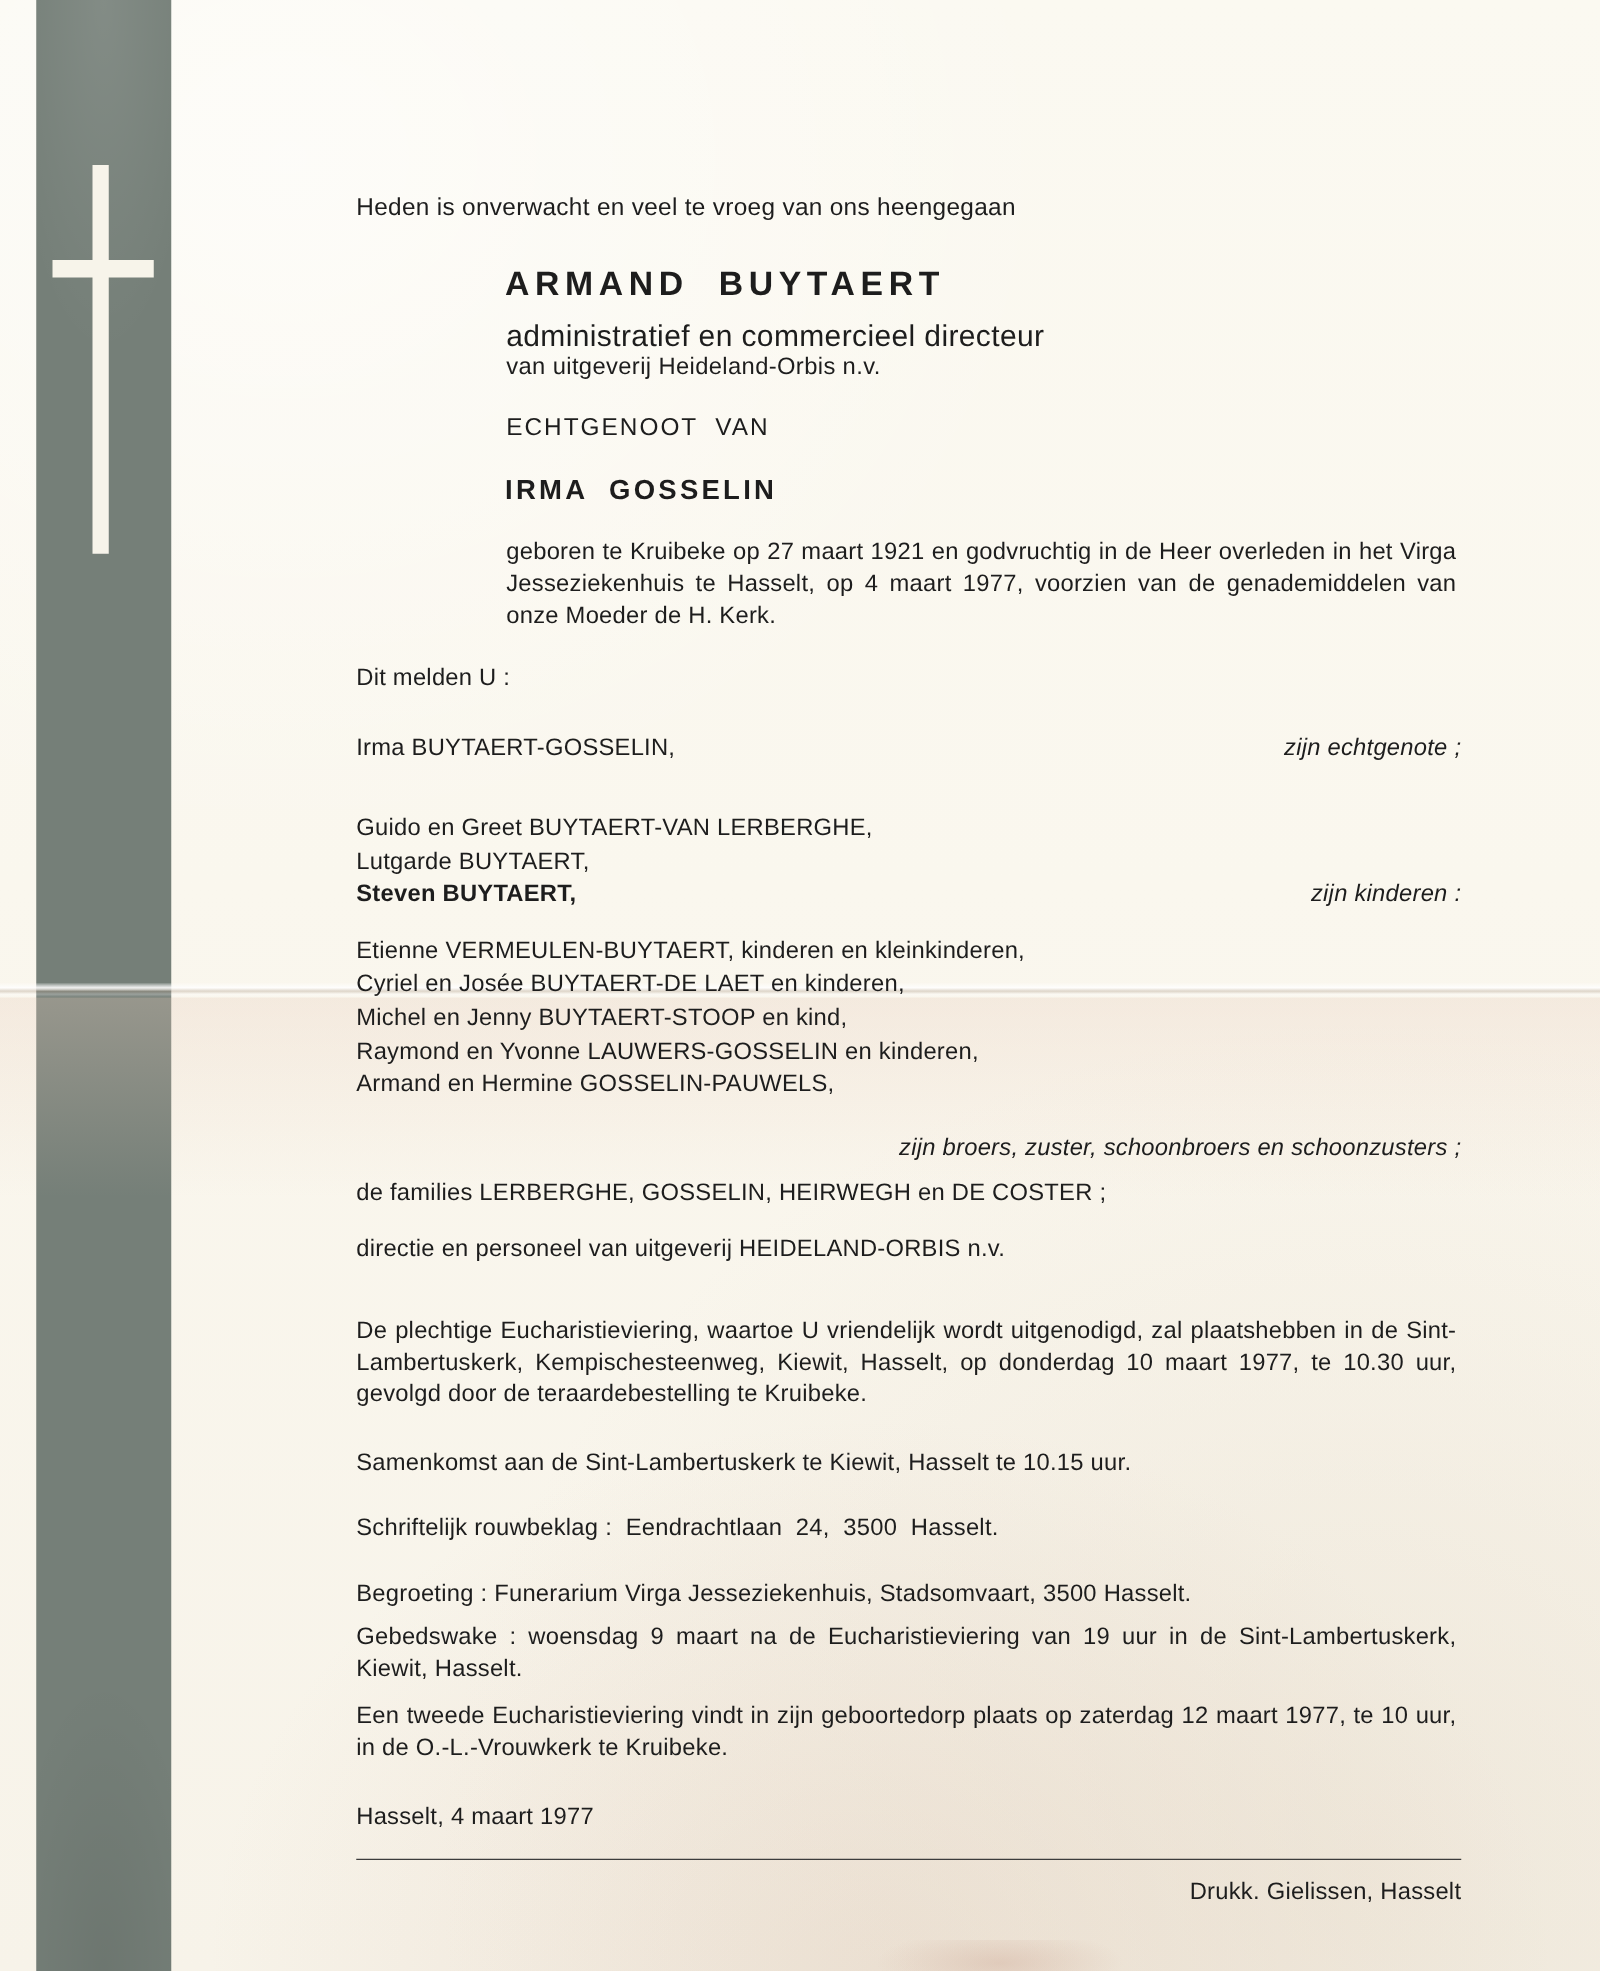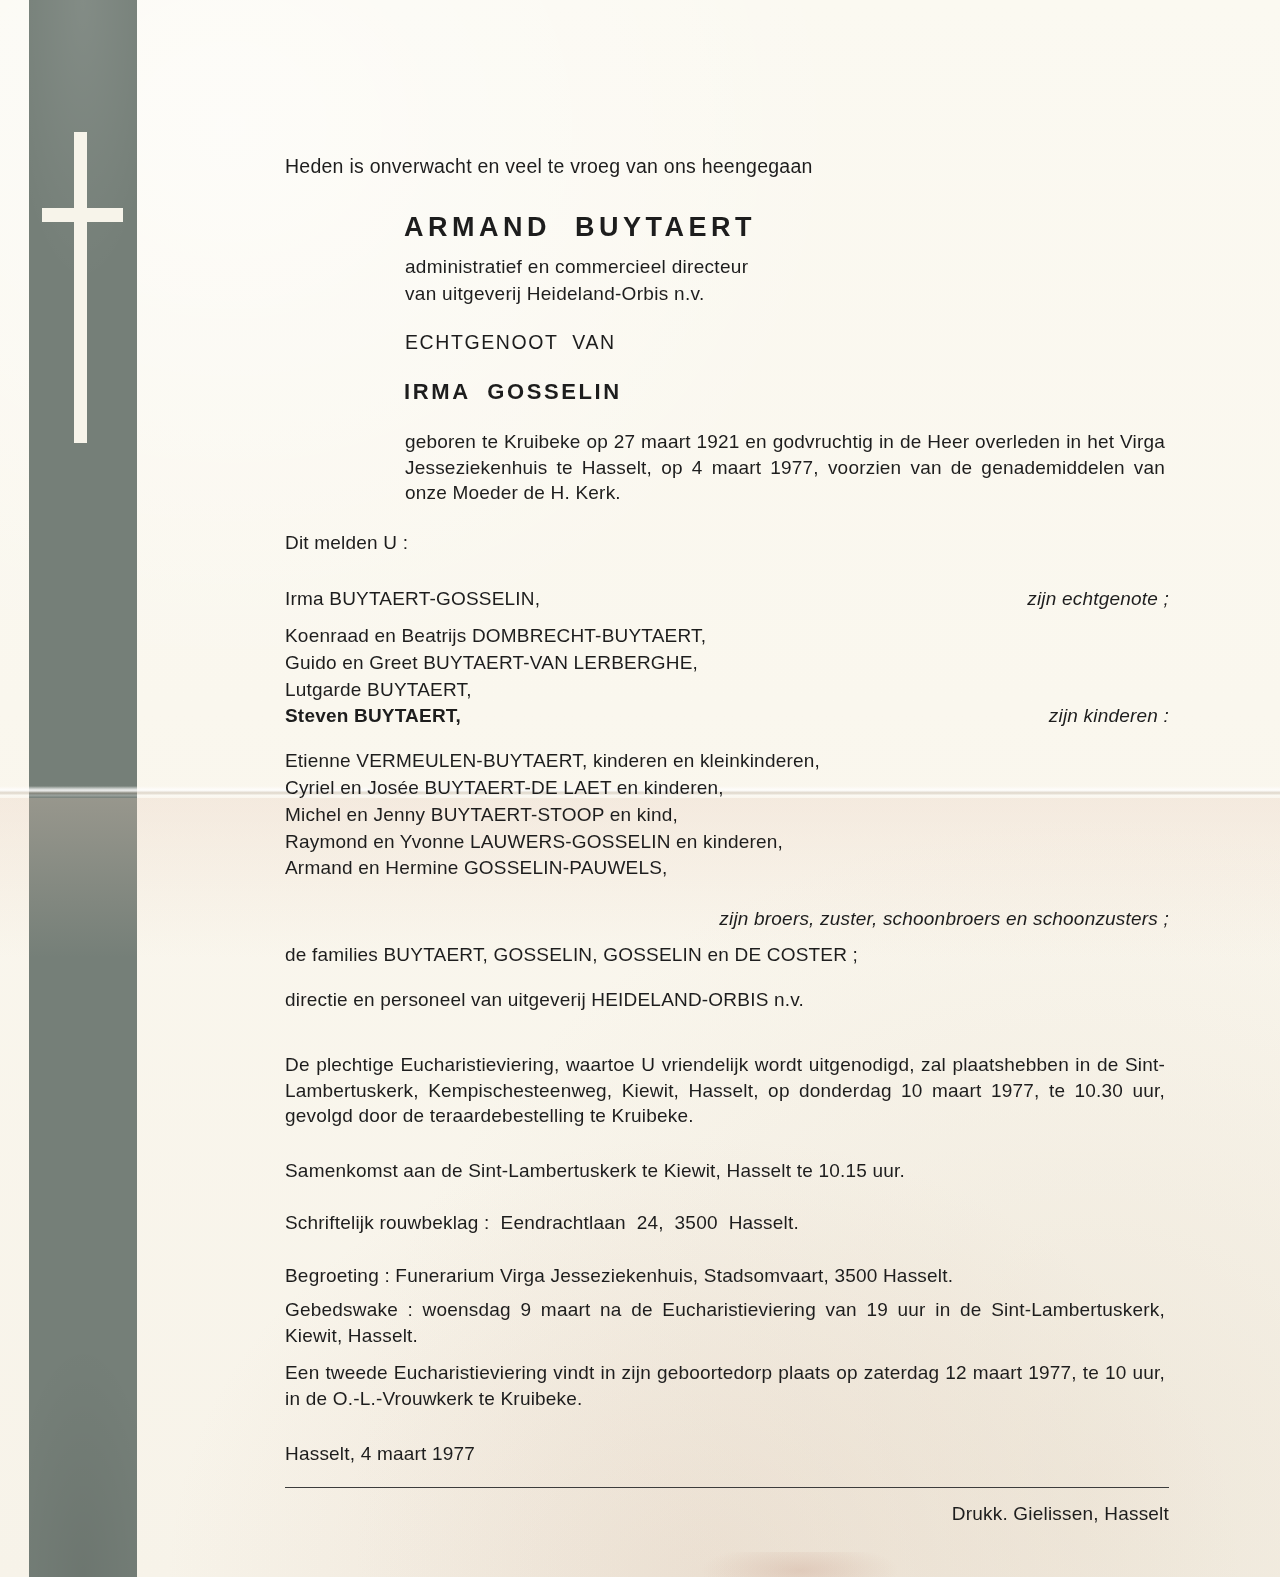--- a/index.html
+++ b/index.html
@@ -123,21 +123,21 @@
     font-size: 19.5px;
     letter-spacing: 0.25px;
   }
   .name-main {
     left: 404px;
     top: 198px;
     font-size: 27px;
     font-weight: bold;
     letter-spacing: 4.5px;
   }
-  .role1 { left: 405px; top: 243px; font-size: 19px; letter-spacing: 0.3px; }
+  .role1 { left: 405px; top: 243px; font-size: 24px; letter-spacing: 0.3px; }
   .role2 { left: 405px; top: 270px; font-size: 19px; letter-spacing: 0.3px; }
   .spouse-label { left: 405px; top: 318px; font-size: 19.5px; letter-spacing: 1.6px; }
   .name-spouse {
     left: 404px;
     top: 366px;
     font-size: 22px;
     font-weight: bold;
     letter-spacing: 2.6px;
   }
 
@@ -234,34 +234,33 @@
     <div class="line spouse-label">ECHTGENOOT  VAN</div>
     <div class="line name-spouse">IRMA  GOSSELIN</div>
 
     <div class="justified" id="birth-death">geboren te Kruibeke op 27 maart 1921 en godvruchtig in de Heer overleden in het Virga Jesseziekenhuis te Hasselt, op 4 maart 1977, voorzien van de genademiddelen van onze Moeder de H. Kerk.</div>
 
     <div class="line body-text" id="dit-melden">Dit melden U :</div>
 
     <div class="roster-line" style="left:285px; top:576px;">Irma BUYTAERT-GOSSELIN,</div>
     <div class="right-label" style="right:111px; top:576px;">zijn echtgenote ;</div>
 
-    <div class="roster-line" style="left:285px; top:613px;">Koenraad en Beatrijs DOMBRECHT-BUYTAERT,</div>
     <div class="roster-line" style="left:285px; top:640px;">Guido en Greet BUYTAERT-VAN LERBERGHE,</div>
     <div class="roster-line" style="left:285px; top:667px;">Lutgarde BUYTAERT,</div>
     <div class="roster-line" style="left:285px; top:693px;font-weight:bold;">Steven BUYTAERT,</div>
     <div class="right-label" style="right:111px; top:693px;">zijn kinderen :</div>
 
     <div class="roster-line" style="left:285px; top:738px;">Etienne VERMEULEN-BUYTAERT, kinderen en kleinkinderen,</div>
     <div class="roster-line" style="left:285px; top:765px;">Cyriel en Josée BUYTAERT-DE LAET en kinderen,</div>
     <div class="roster-line" style="left:285px; top:792px;">Michel en Jenny BUYTAERT-STOOP en kind,</div>
     <div class="roster-line" style="left:285px; top:819px;">Raymond en Yvonne LAUWERS-GOSSELIN en kinderen,</div>
     <div class="roster-line" style="left:285px; top:845px;">Armand en Hermine GOSSELIN-PAUWELS,</div>
     <div class="right-label" style="right:111px; top:896px;">zijn broers, zuster, schoonbroers en schoonzusters ;</div>
 
-    <div class="roster-line" style="left:285px; top:932px;">de families BUYTAERT, GOSSELIN, GOSSELIN en DE COSTER ;</div>
+    <div class="roster-line" style="left:285px; top:932px;">de families LERBERGHE, GOSSELIN, HEIRWEGH en DE COSTER ;</div>
     <div class="roster-line" style="left:285px; top:977px;">directie en personeel van uitgeverij HEIDELAND-ORBIS n.v.</div>
 
     <div class="justified" id="service-para">De plechtige Eucharistieviering, waartoe U vriendelijk wordt uitgenodigd, zal plaatshebben in de Sint-Lambertuskerk, Kempischesteenweg, Kiewit, Hasselt, op donderdag 10 maart 1977, te 10.30 uur, gevolgd door de teraardebestelling te Kruibeke.</div>
 
     <div class="line body-text" style="left:285px; top:1147px;">Samenkomst aan de Sint-Lambertuskerk te Kiewit, Hasselt te 10.15 uur.</div>
 
     <div class="line body-text" style="left:285px; top:1199px;">Schriftelijk rouwbeklag :  Eendrachtlaan  24,  3500  Hasselt.</div>
 
     <div class="line body-text" style="left:285px; top:1252px;">Begroeting : Funerarium Virga Jesseziekenhuis, Stadsomvaart, 3500 Hasselt.</div>
 

